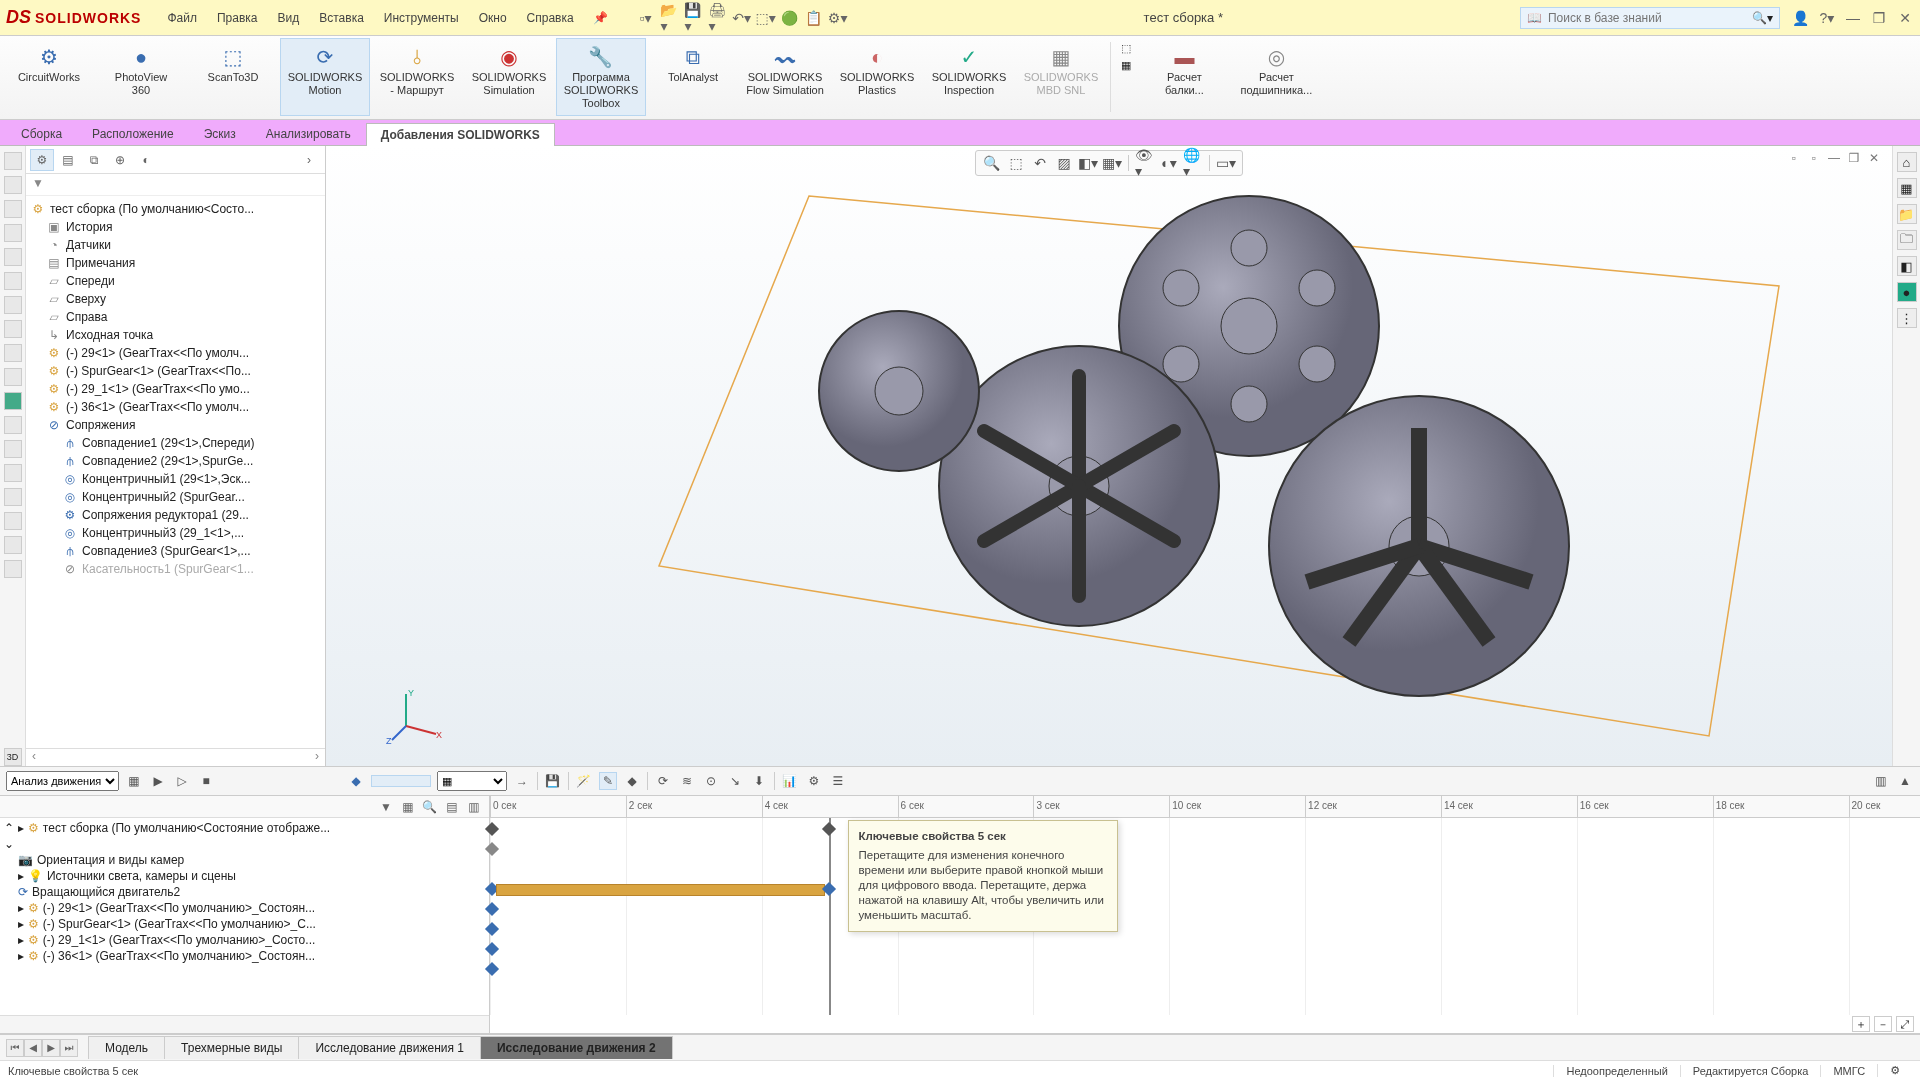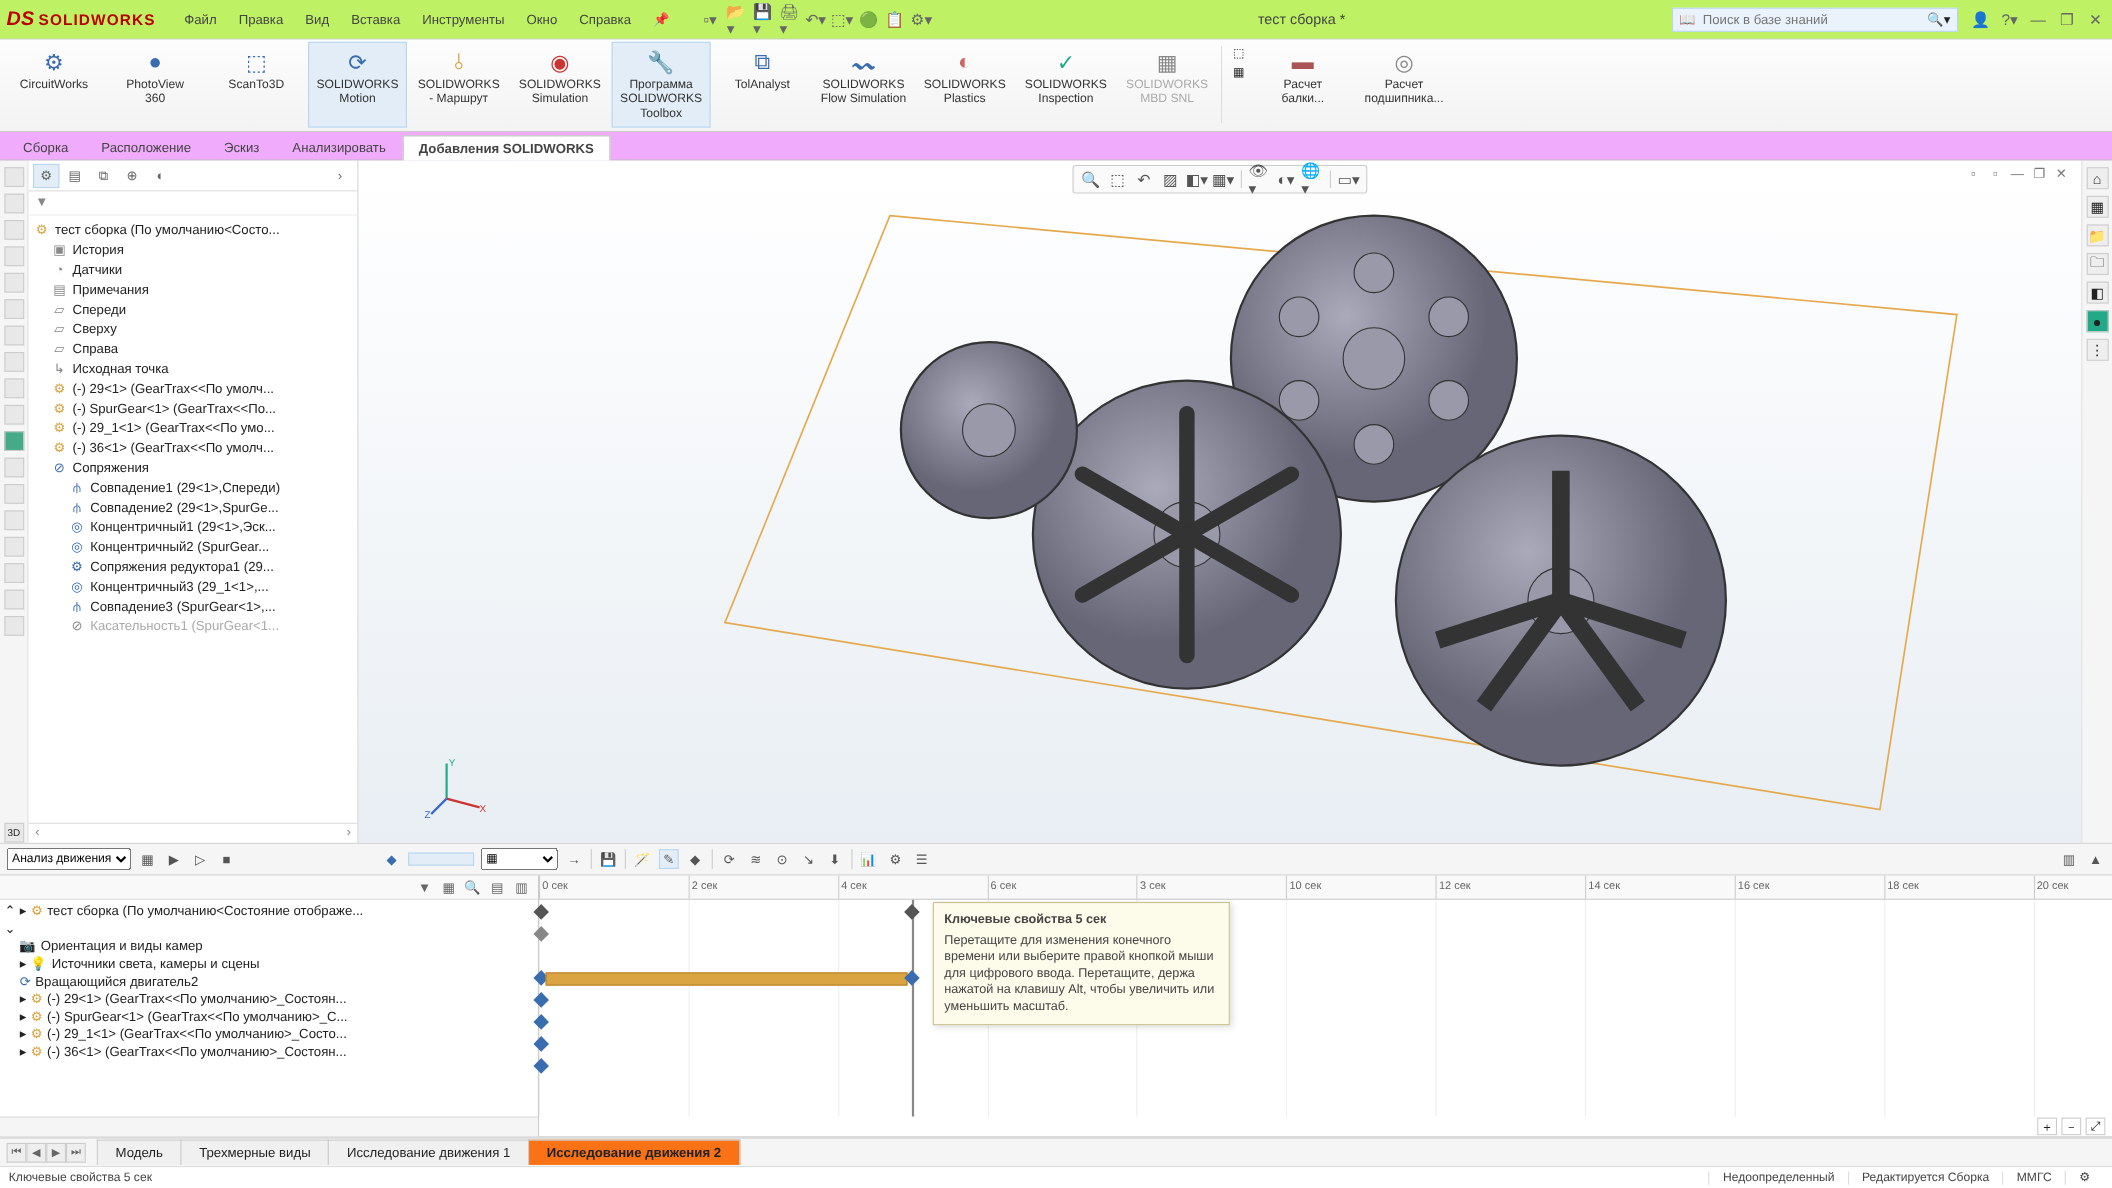--- a/index.html
+++ b/index.html
@@ -1,17 +1,17 @@
 <!DOCTYPE html>
 <html><head>
 <meta charset="utf-8">
 <style>
 * { box-sizing: border-box; margin: 0; padding: 0; font-family: "Segoe UI", Tahoma, sans-serif; }
 body { width: 1920px; height: 1080px; overflow: hidden; background: #fff; font-size: 12px; color: #222; }
-.titlebar { display:flex; align-items:center; height:36px; border-bottom:1px solid #ccc; padding:0 6px; background:#bef264;}
+.titlebar { display:flex; align-items:center; height:36px; border-bottom:1px solid #ccc; padding:0 6px; background:#fef9c3;}
 .titlebar .logo { display:flex; align-items:center; gap:4px; margin-right:18px;}
 .titlebar .logo .ds { color:#b00; font-weight:bold; font-size:18px; font-style:italic;}
 .titlebar .logo .sw { color:#b00; font-weight:bold; font-size:14px; letter-spacing:1px;}
 .menubar { display:flex; gap:4px;justify-content:center; }
 .menubar .mitem { padding:4px 8px; color:#444; cursor:pointer;}
 .titlebar .spacer { flex:1;}
 .titlebar .qat { display:flex; align-items:center; gap:6px; margin-left:20px;}
 .titlebar .qat .ico, .titlebar .right .ico { width:18px; height:18px; display:flex; align-items:center; justify-content:center; color:#666; cursor:pointer; font-size:14px;}
 .titlebar .doc-title { font-size:13px; color:#444; margin:17px 40px;}
 .titlebar .search { display:flex; align-items:center; width:260px; height:22px; border:1px solid #b8d6f0; background:#eaf3fb; padding:0 6px; gap:6px;}
@@ -73,21 +73,21 @@
 .motionpanel .timeline .endline { position:absolute; top:0; bottom:0; width:2px; background:#888;}
 .motionpanel .timeline .bar { position:absolute; height:12px; background:#d9a441; border:1px solid #b8832b;}
 .motionpanel .timeline .tooltip { position:absolute; background:#fdfceb; border:1px solid #c8c090; padding:8px 10px; font-size:11.5px; color:#444; width:270px; box-shadow:2px 2px 6px rgba(0,0,0,0.15); line-height:15px;}
 .motionpanel .timeline .tooltip .tt-title { font-weight:bold; margin-bottom:4px;}
 .motionpanel .timeline .zoombar { position:absolute; bottom:0; right:6px; display:flex; gap:4px; height:18px; align-items:center;}
 .motionpanel .timeline .zoombar .zb { width:18px; height:16px; border:1px solid #ccc; background:#fff; cursor:pointer; display:flex; align-items:center; justify-content:center; font-size:11px;}
 .bottomtabs { height:26px; display:flex; align-items:center; border-top:1px solid #ccc; background:#f5f5f5; padding-left:6px;}
 .bottomtabs .btnav { display:flex; margin-right:10px;}
 .bottomtabs .btnav .bn { width:18px; height:18px; border:1px solid #ccc; background:#eee; display:flex; align-items:center; justify-content:center; cursor:pointer; font-size:10px; color:#666;}
 .bottomtabs .bt { padding:4px 16px; border:1px solid #ccc; border-bottom:none; margin-right:-1px; background:#f0f0f0; cursor:pointer; font-size:12px;}
-.bottomtabs .bt.active { background:#f97316; font-weight:bold;}
+.bottomtabs .bt.active { background:#737373; font-weight:bold;}
 .statusbar { height:20px; display:flex; align-items:center; padding:0 8px; background:#fff; border-top:1px solid #ddd; font-size:11px; color:#444;}
 .statusbar .sfill { flex:1;}
 .statusbar .sitem { padding:0 12px; border-left:1px solid #ddd;}
 .triad { position:absolute; bottom:20px; left:60px; width:60px; height:60px;}
 svg.gears { position:absolute; top:0; left:0; width:100%; height:100%;}
 .yel { color:#d9a441;}
 .grn { color:#2a8;}
 .blu { color:#3a6db0;}
 .gry { color:#888;}
 </style>

